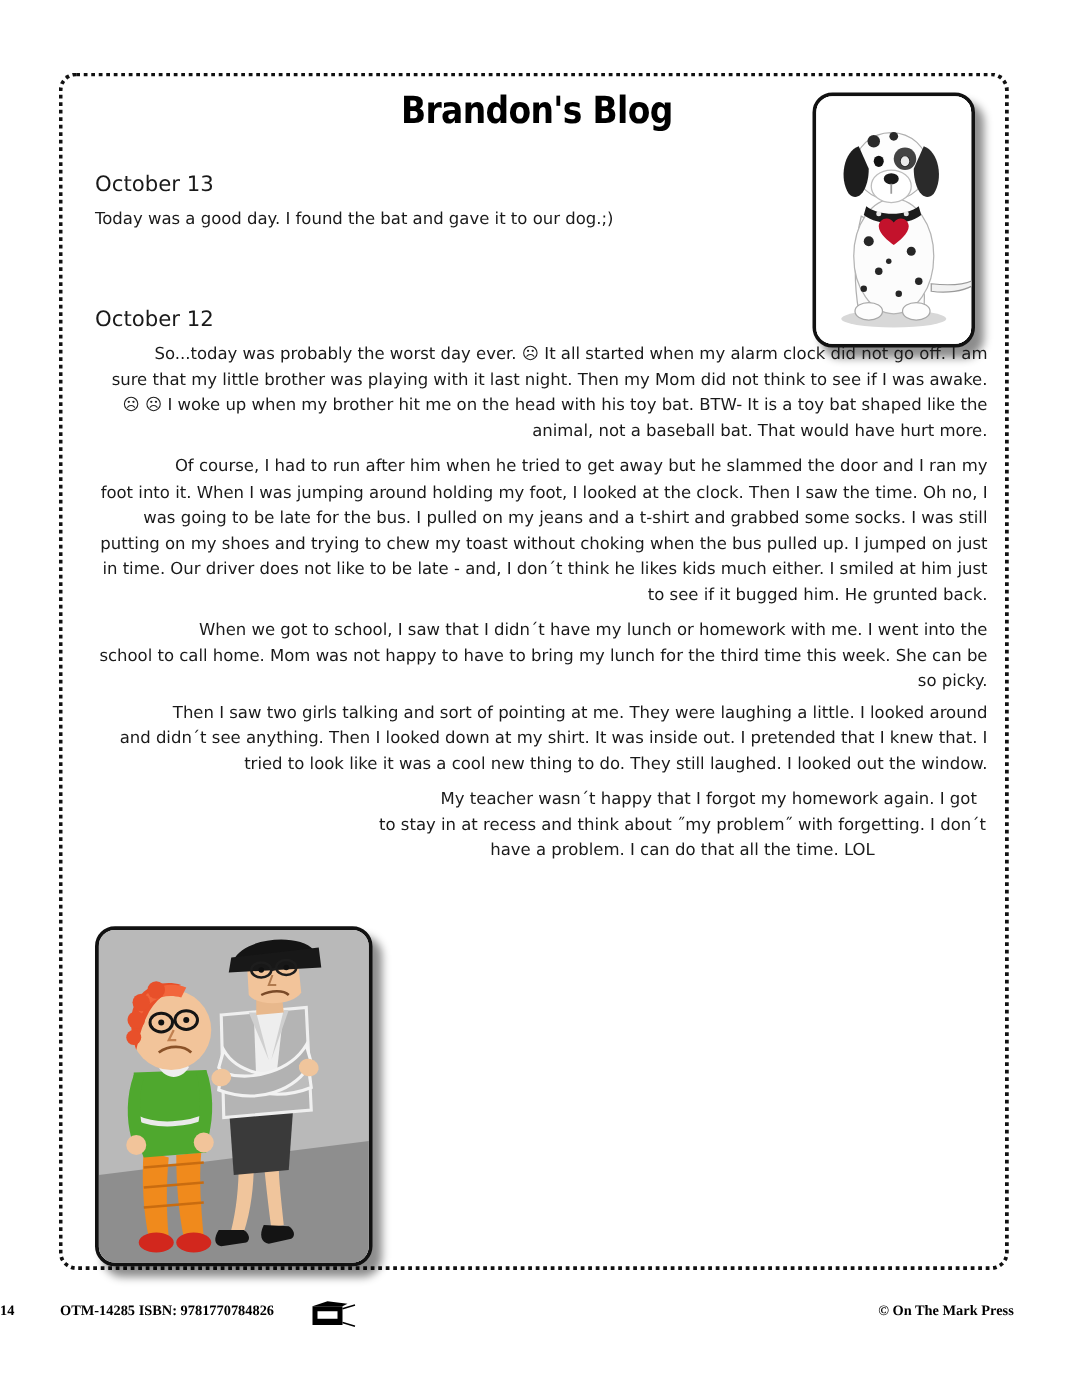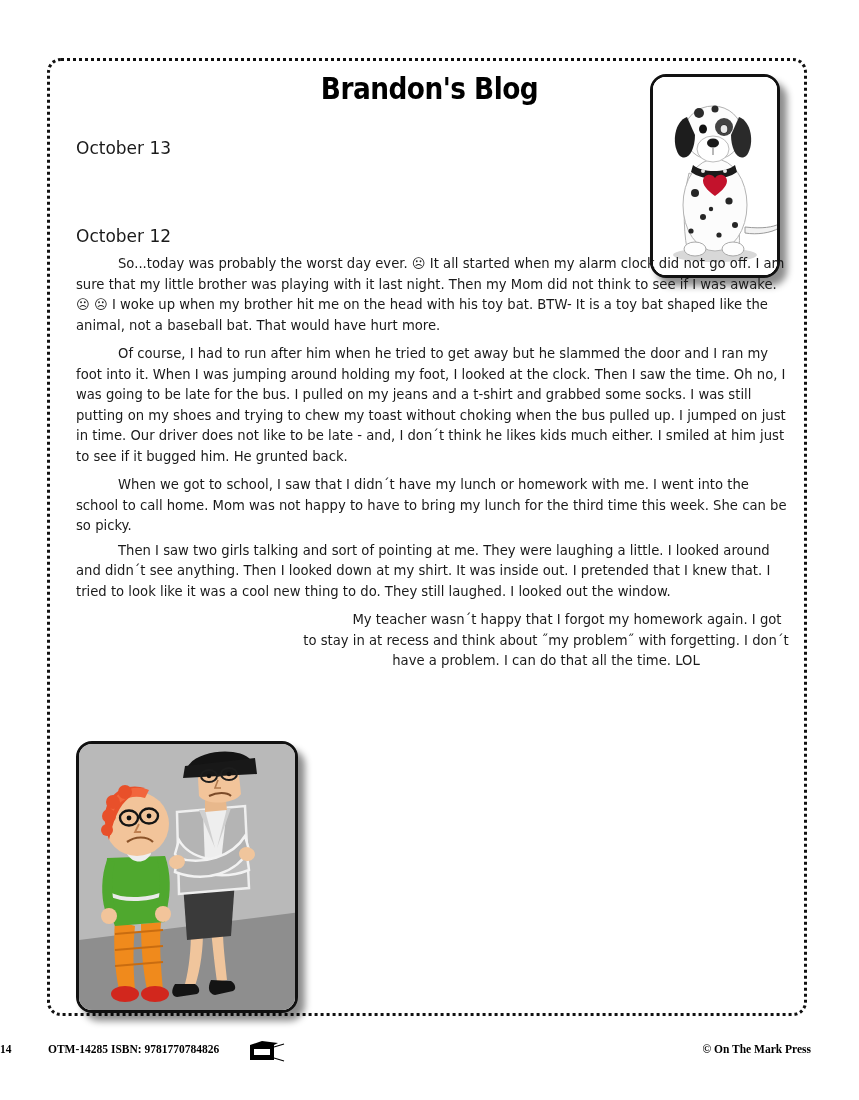--- a/index.html
+++ b/index.html
@@ -70,21 +70,21 @@
   }
   .entry-line {
     margin: 0;
     font-size: 13.2px;
     line-height: 20px;
   }
   .gap-a { height: 60px; }
   .para {
     margin: 0 0 8px 0;
     text-indent: 42px;
-    text-align: left;
+    text-align: right;
   }
   .para.tight { margin-bottom: 4px; }
 
   
   #wrap-zone {
     position: relative;
   }
   #float-img-shape {
     float: left;
     width: 226px;
@@ -234,20 +234,21 @@
         <circle cx="66" cy="158" r="2.6" fill="#262626"></circle>
         <circle cx="58" cy="132" r="2.2" fill="#262626"></circle>
       </svg>
     </div>
   </div>
 
   <div id="content">
 
     <div>
       <p class="date-line">October 13</p>
+      <p class="entry-line">Today was a good day.  I found the bat and gave it to our dog.;)</p>
     </div>
 
     <div class="gap-a"></div>
 
     <div>
       <p class="date-line">October 12</p>
 
       <p class="para">So...today was probably the worst day ever. ☹  It all started when my alarm clock did not go off.  I am sure that my little brother was playing with it last night.  Then my Mom did not think to see if I was awake. ☹ ☹  I woke up when my brother hit me on the head with his toy bat.  BTW- It is a toy bat shaped like the animal, not a baseball bat.  That would have hurt more.</p>
       <p class="para">Of course, I had to run after him when he tried to get away but he slammed the door and I ran my foot into it.  When I was jumping around holding my foot, I looked at the clock.  Then I saw the time.  Oh no, I was going to be late for the bus.  I pulled on my jeans and a t-shirt and grabbed some socks.  I was still putting on my shoes and trying to chew my toast without choking when the bus pulled up.  I jumped on just in time.  Our driver does not like to be late - and, I don´t think he likes kids much either.  I smiled at him just to see if it bugged him.  He grunted back.</p>
       <p class="para tight">When we got to school, I saw that I didn´t have my lunch or homework with me.  I went into the school to call home.  Mom was not happy to have to bring my lunch for the third time this week.  She can be so picky.</p>

